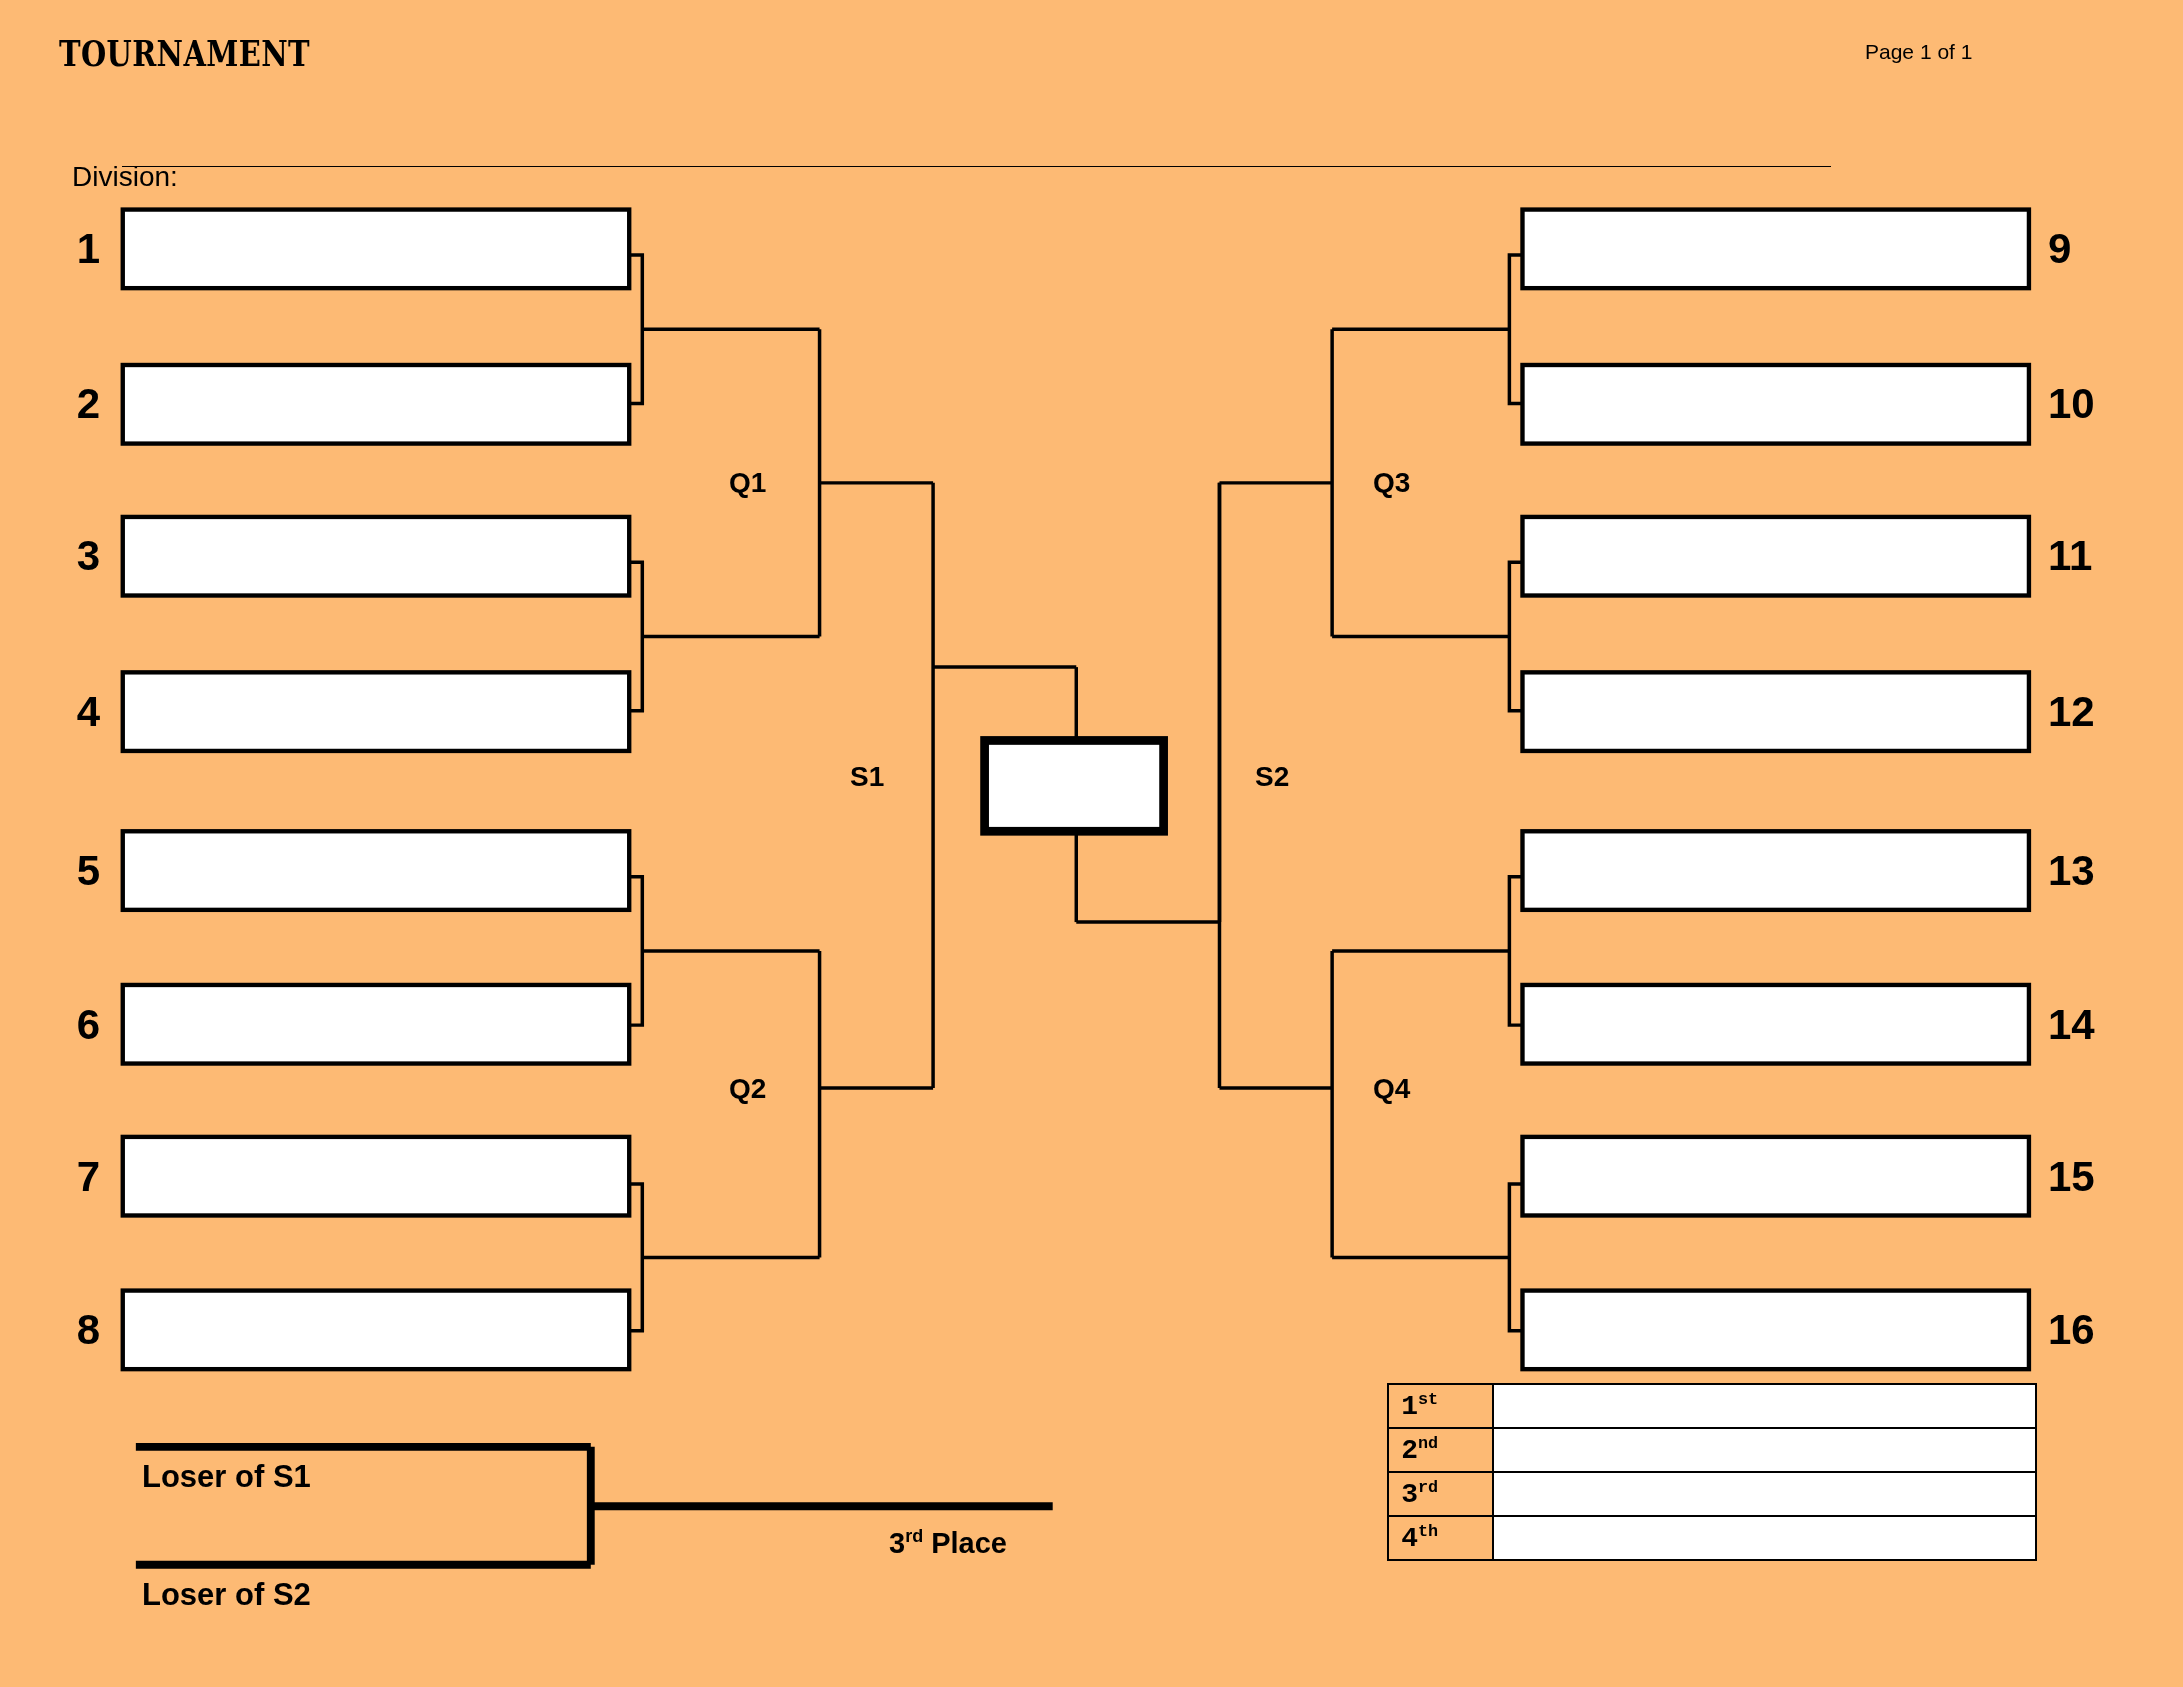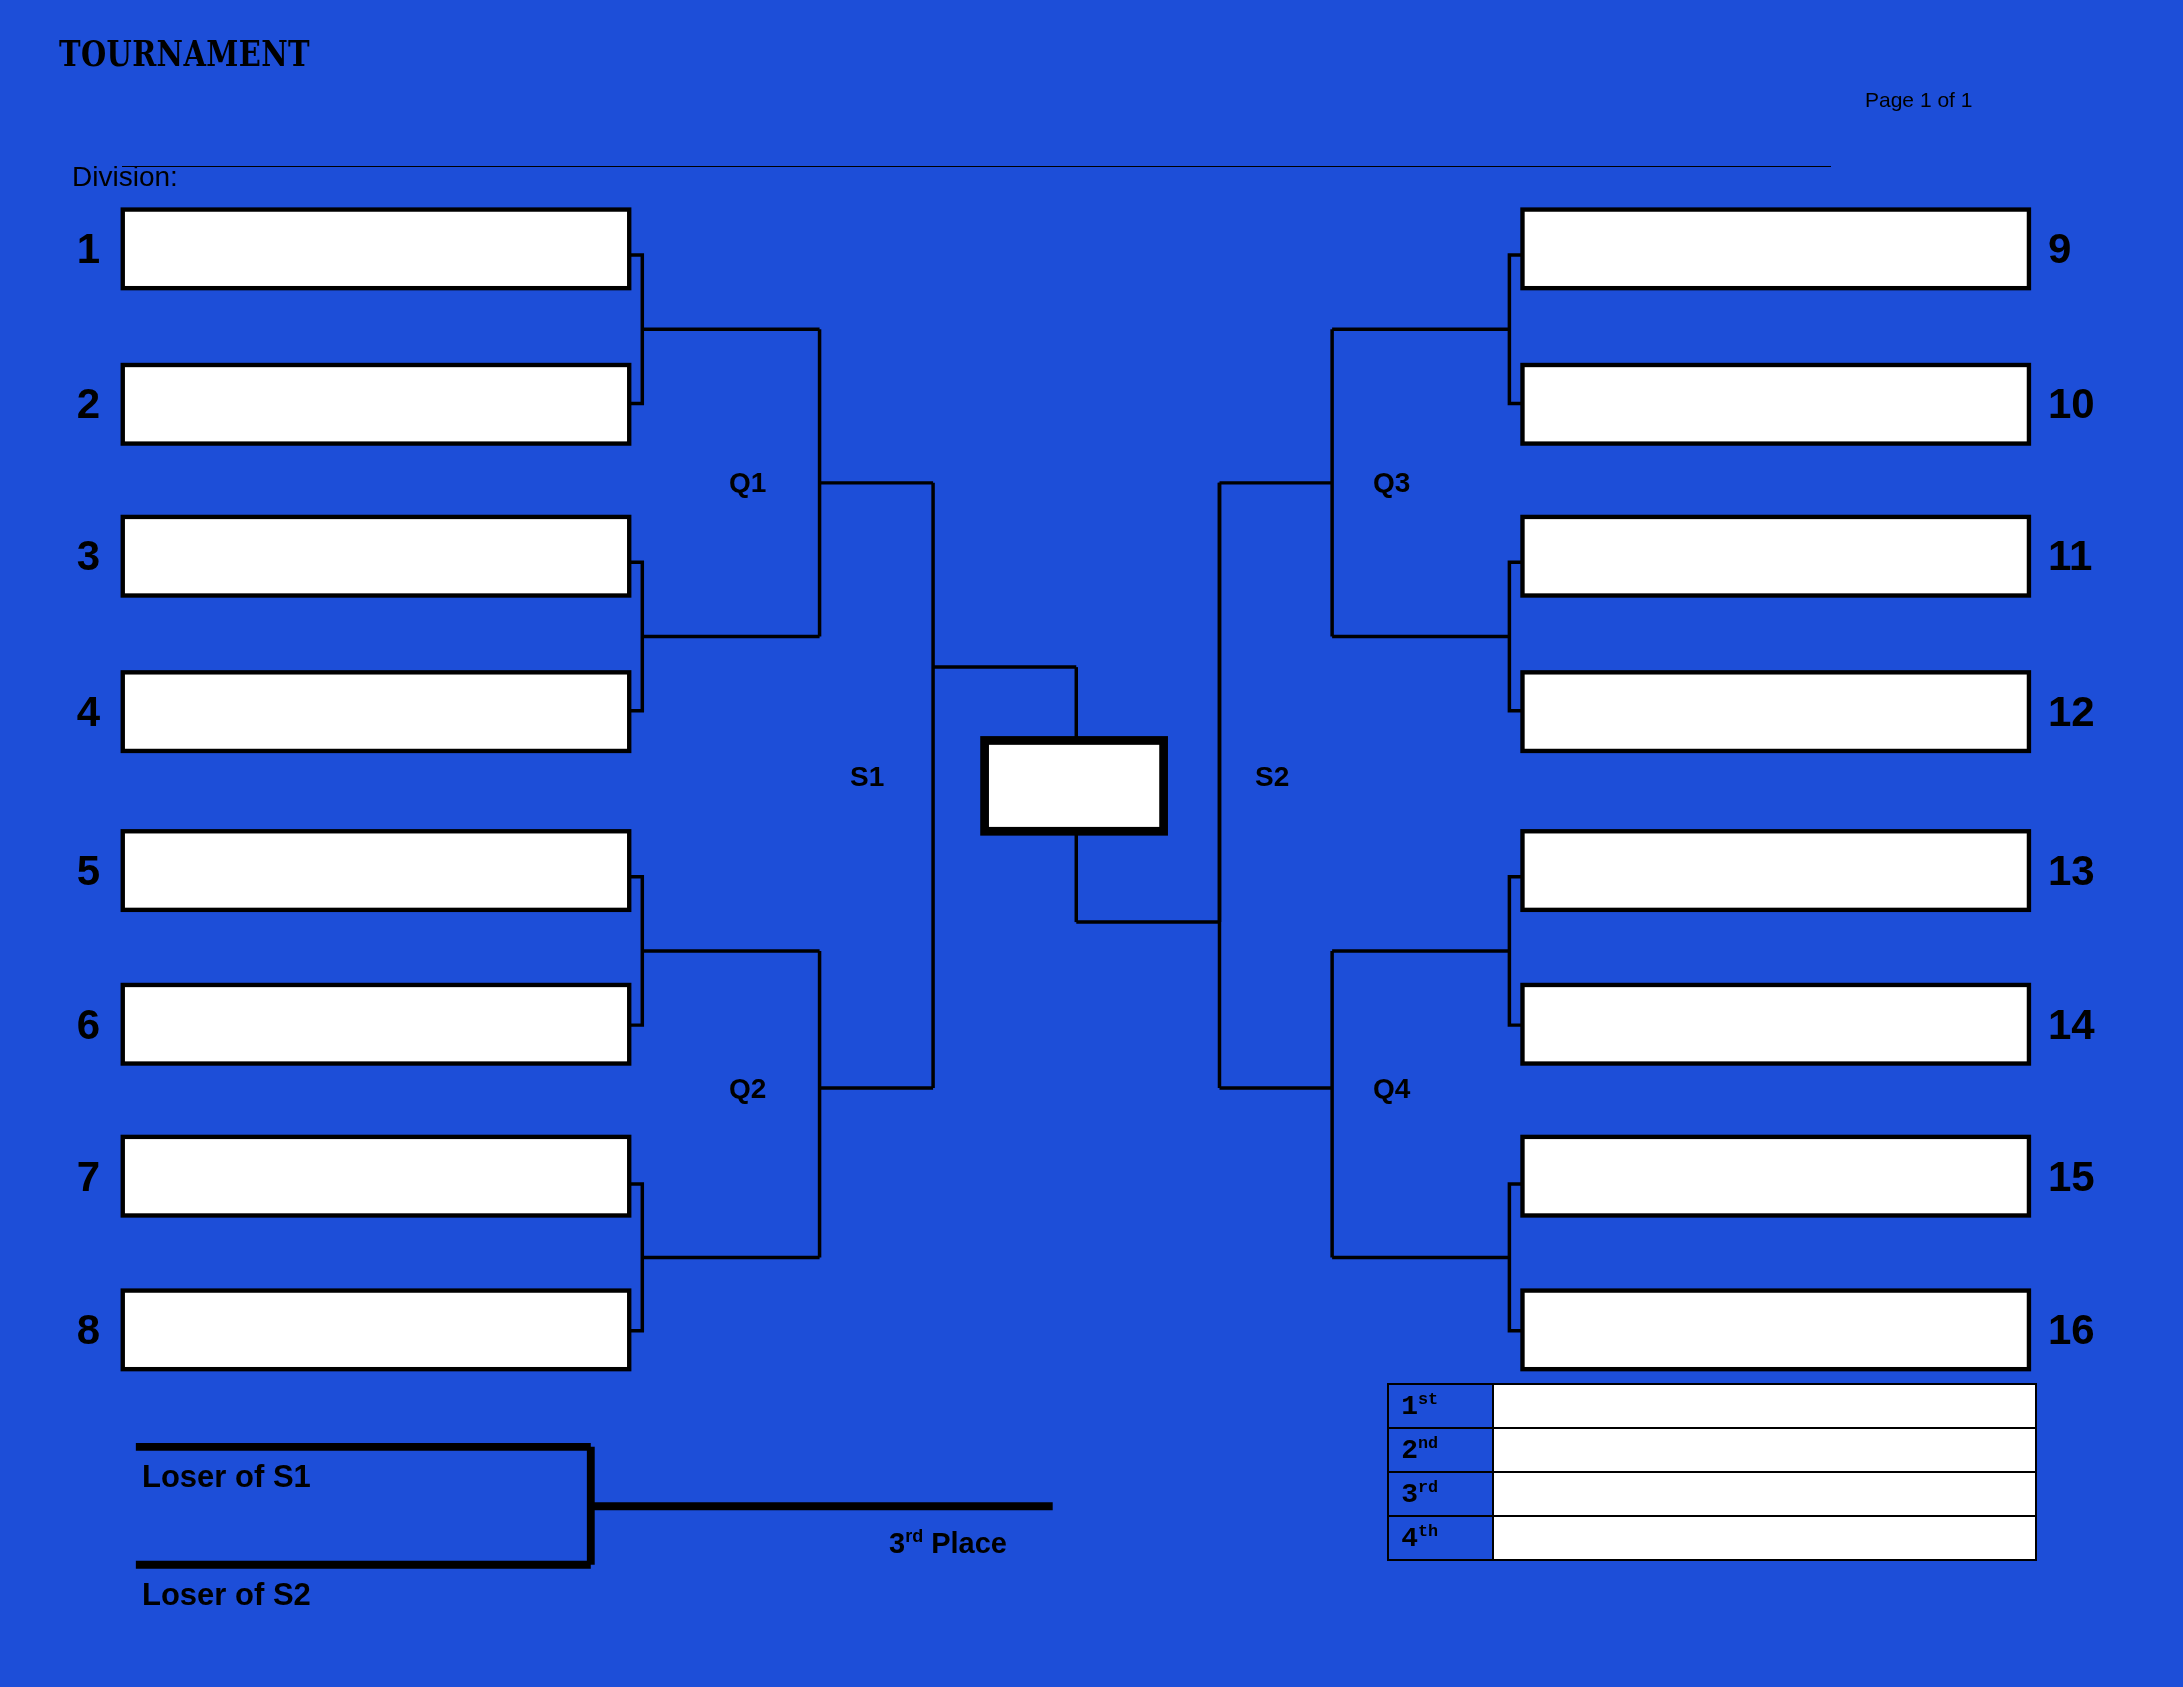--- a/index.html
+++ b/index.html
@@ -8,21 +8,21 @@
     background: #ffffff;
   }
   body {
     font-family: "Liberation Sans", sans-serif;
     color: #000000;
   }
   #page {
     position: relative;
     width: 2184px;
     height: 1687px;
-    background: #1d4ed8;
+    background: #fdba74;
     overflow: hidden;
   }
 
   
   #tournament-title {
     position: absolute;
     left: 59px;
     top: 33px;
     font-family: "DejaVu Serif", serif;
     font-weight: 700;
@@ -32,21 +32,20 @@
     transform: scaleX(0.92);
     transform-origin: left top;
     white-space: nowrap;
   }
   #page-indicator {
     position: absolute;
     left: 1865px;
     top: 40px;
     font-size: 21px;
     white-space: nowrap;
-    margin-top: 48px;
   }
   #division-label {
     position: absolute;
     left: 72px;
     top: 140px;
     font-size: 28px;
     white-space: nowrap;
     margin-top: 21px;
   }
   #division-rule {

